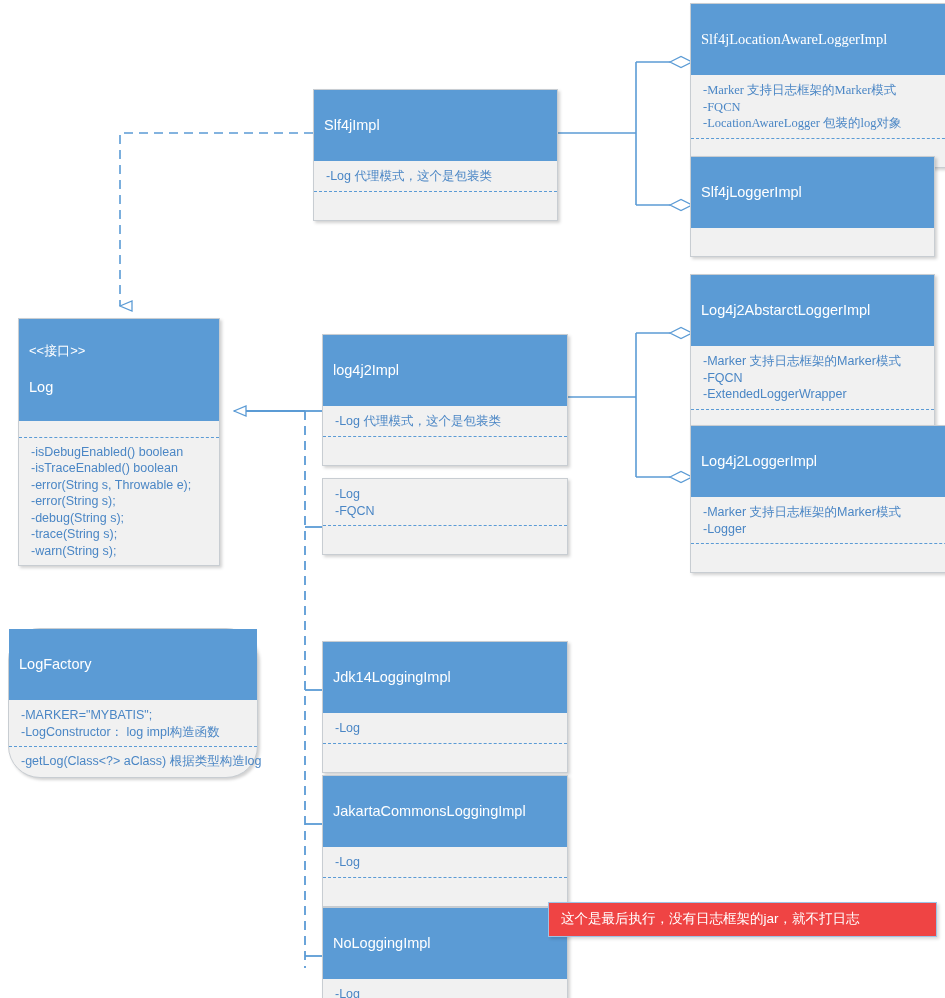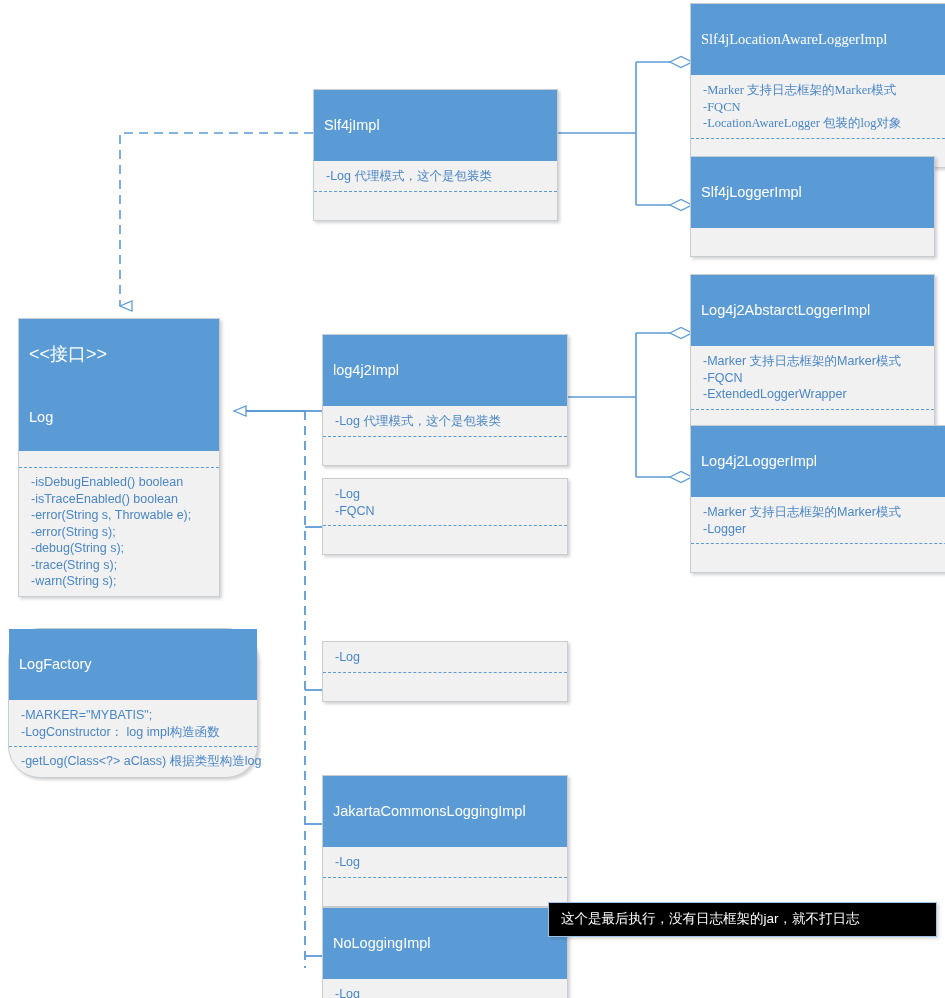--- a/index.html
+++ b/index.html
@@ -43,22 +43,22 @@
     line-height: 1.25;
     padding: 8px 10px 9px 10px;
     white-space: pre-line;
   }
   .uml-header.two-line {
     padding-top: 6px;
     padding-bottom: 7px;
   }
   .uml-header .stereo {
     display: block;
-    font-size: 18px;
-    margin-bottom: 24px;
+    font-size: 13px;
+    margin-bottom: 0;
   }
   .uml-header .cname {
     display: block;
     font-size: 14.5px;
   }
   .uml-body {
     padding: 7px 10px 6px 12px;
     border-bottom: 1px dashed #5b9bd5;
   }
   .uml-body.topdash {
@@ -79,21 +79,21 @@
     font-size: 12.5px;
     line-height: 16.5px;
     white-space: nowrap;
   }
   .attr.cjk { font-size: 12.5px; }
 
   
   .callout {
     position: absolute;
     box-sizing: border-box;
-    background: #000000;
+    background: #ef4444;
     border: 1px solid #9dc3e6;
     color: #ffffff;
     font-size: 13.5px;
     padding: 7px 10px 8px 12px;
     box-shadow: 2px 2px 3px rgba(0,0,0,0.15);
     white-space: nowrap;
   }
 </style>
 </head>
 <body>
@@ -203,20 +203,23 @@
 
   <div class="uml-box" style="left:322px; top:478px; width:246px;">
     <div class="uml-body">
       <div class="attr">-Log</div>
       <div class="attr">-FQCN</div>
     </div>
     <div class="uml-foot"></div>
   </div>
 
   <div class="uml-box" style="left:322px; top:641px; width:246px;">
+    <div class="uml-header">
+      <span class="cname">Jdk14LoggingImpl</span>
+    </div>
     <div class="uml-body">
       <div class="attr">-Log</div>
     </div>
     <div class="uml-foot"></div>
   </div>
 
   <div class="uml-box" style="left:322px; top:775px; width:246px;">
     <div class="uml-header">
       <span class="cname">JakartaCommonsLoggingImpl</span>
     </div>

